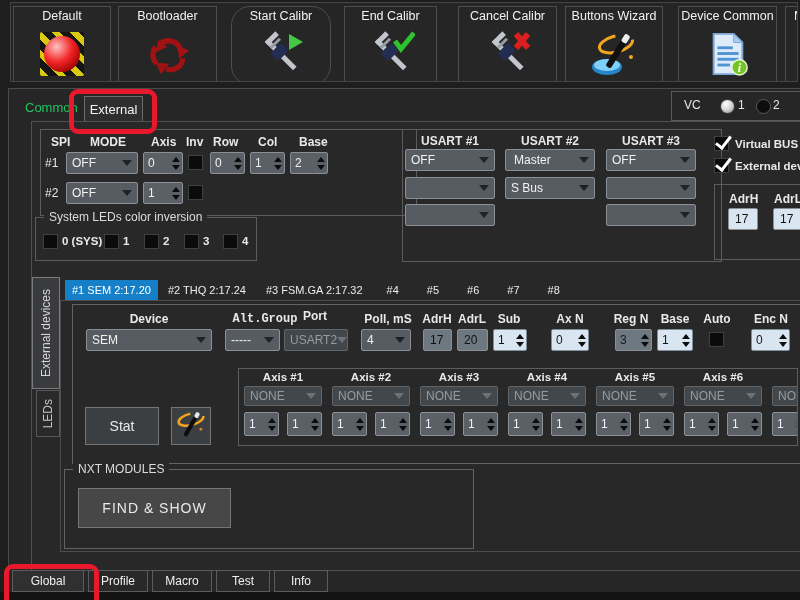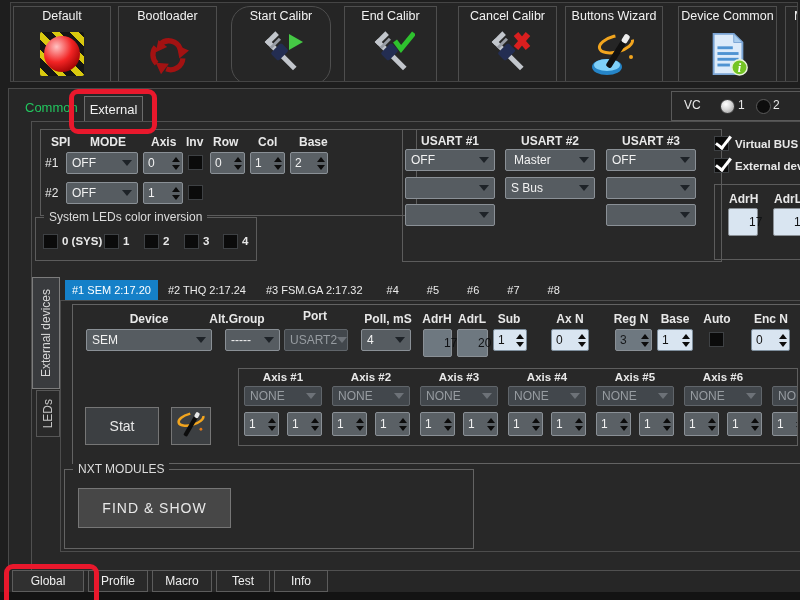--- a/index.html
+++ b/index.html
@@ -28,22 +28,22 @@
   .spin{position:absolute;display:flex;align-items:stretch;height:22px;box-sizing:border-box;
         background:#5a6065;border:1px solid #8a9096;border-radius:2px;font-size:12px;color:#f2f2f2;}
   .spin .v{flex:1;display:flex;align-items:center;padding-left:4px;overflow:hidden;}
   .spin .btns{display:flex;flex-direction:column;align-items:center;justify-content:center;gap:3px;width:12px;flex:none;}
   .tu{width:0;height:0;border-left:4px solid transparent;border-right:4px solid transparent;border-bottom:5px solid #0c0c0c;}
   .td{width:0;height:0;border-left:4px solid transparent;border-right:4px solid transparent;border-top:5px solid #0c0c0c;}
   .spin.light{background:#d9e5f1;color:#141414;border-color:#7e8e9c;}
   .spin.gray{background:#6e7880;color:#17191b;}
 
   
-  .inp{position:absolute;height:28px;box-sizing:border-box;background:#6e7880;border:1px solid #8a9096;
-       border-radius:2px;color:#101214;font-size:12px;display:flex;align-items:center;padding-left:20px;}
+  .inp{position:absolute;height:22px;box-sizing:border-box;background:#6e7880;border:1px solid #8a9096;
+       border-radius:2px;color:#101214;font-size:12px;display:flex;align-items:center;padding-left:6px;}
   .inp.light{background:#d9e5f1;}
 
   
   .cb{position:absolute;width:15px;height:15px;background:#0b0b0b;border:1px solid #3e4144;box-sizing:border-box;}
   .cb.checked::after{content:"";position:absolute;left:4px;top:-4px;width:6px;height:13px;
        border:solid #ffffff;border-width:0 3px 3px 0;transform:rotate(38deg);}
   .radio{position:absolute;width:13px;height:13px;border-radius:50%;background:#0d0d0d;border:1px solid #5a5a5a;}
   .radio.sel{background:radial-gradient(circle at 38% 32%,#ffffff 0%,#d8d8d8 45%,#8f8f8f 100%);border-color:#3c3c3c;}
 
   
@@ -362,21 +362,21 @@
       </div>
       <div class="vtab dim" style="left:4px;top:268px;width:24px;height:47px;">
         <span>LEDs</span>
       </div>
 
       <div class="grp" style="left:28px;top:178px;width:740px;height:250px;border-color:#4d4d4d;"></div>
 
       <div class="grp" style="left:40px;top:182px;width:753px;height:158px;border-color:#636363;overflow:hidden;background:#282828;">
 
         <span class="lbl b ctr" style="left:76px;top:7px;">Device</span>
-        <span class="lbl b ctr" style="left:164px;top:7px;">Alt.Group</span>
+        <span class="lbl b ctr" style="left:192px;top:7px;font-family:Liberation Mono, monospace;">Alt.Group</span>
         <span class="lbl b ctr" style="left:242px;top:4px;">Port</span>
         <span class="lbl b ctr" style="left:315px;top:7px;">Poll, mS</span>
         <span class="lbl b ctr" style="left:364px;top:7px;">AdrH</span>
         <span class="lbl b ctr" style="left:399px;top:7px;">AdrL</span>
         <span class="lbl b ctr" style="left:436px;top:7px;">Sub</span>
         <span class="lbl b ctr" style="left:497px;top:7px;">Ax N</span>
         <span class="lbl b ctr" style="left:558px;top:7px;">Reg N</span>
         <span class="lbl b ctr" style="left:602px;top:7px;">Base</span>
         <span class="lbl b ctr" style="left:644px;top:7px;">Auto</span>
         <span class="lbl b ctr" style="left:698px;top:7px;">Enc N</span>

